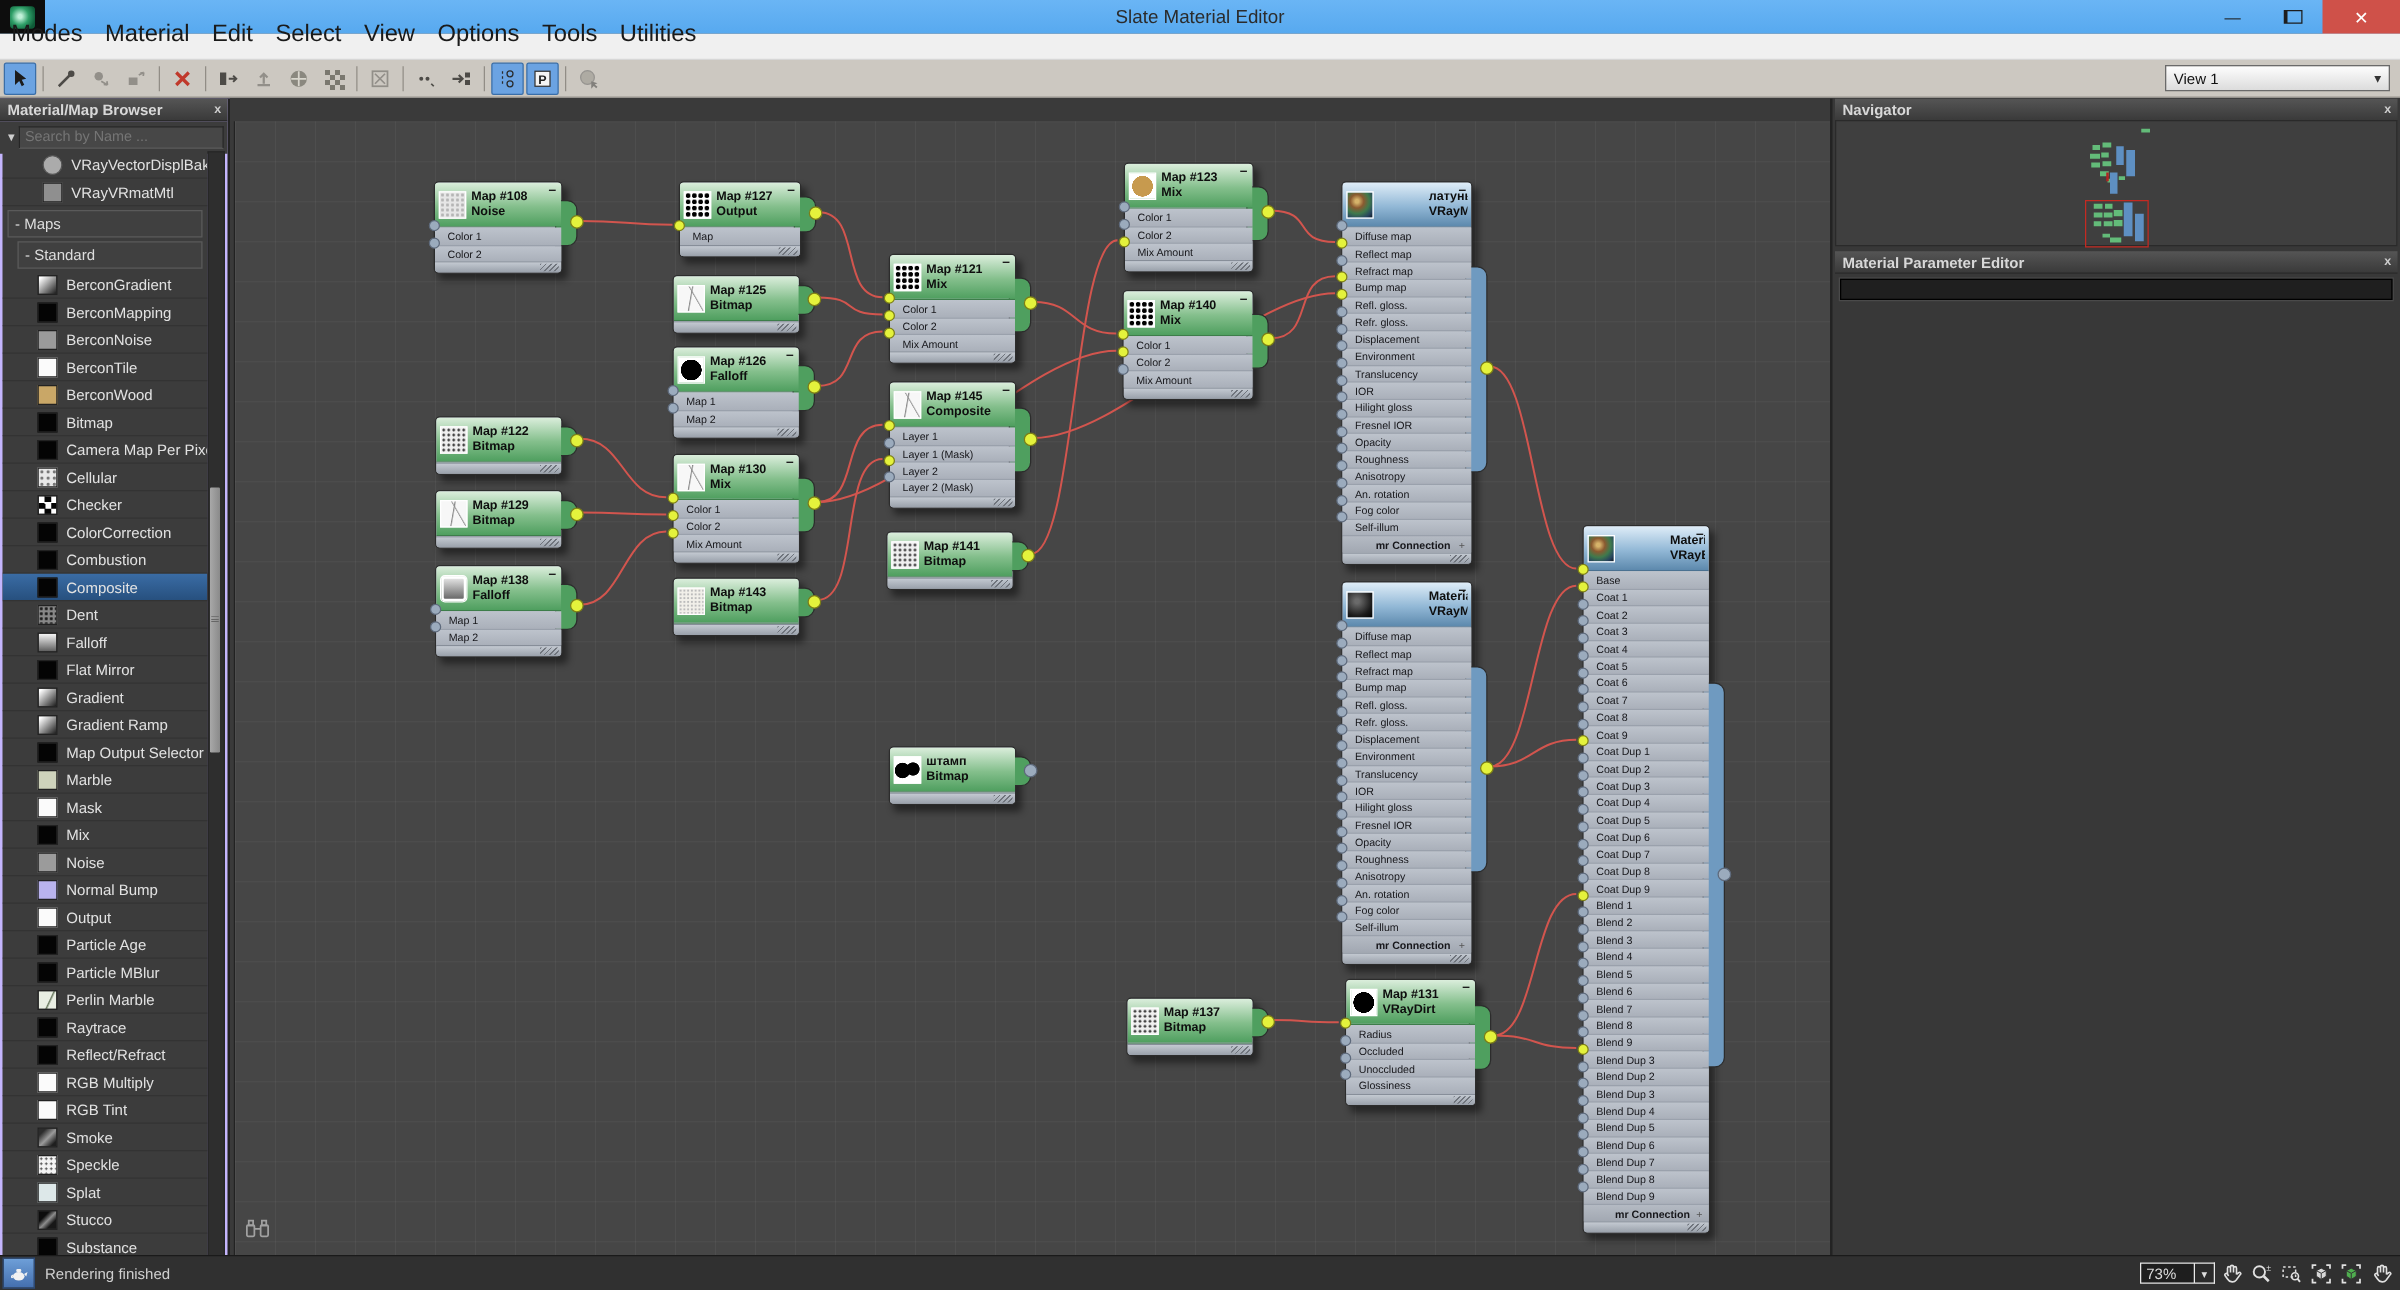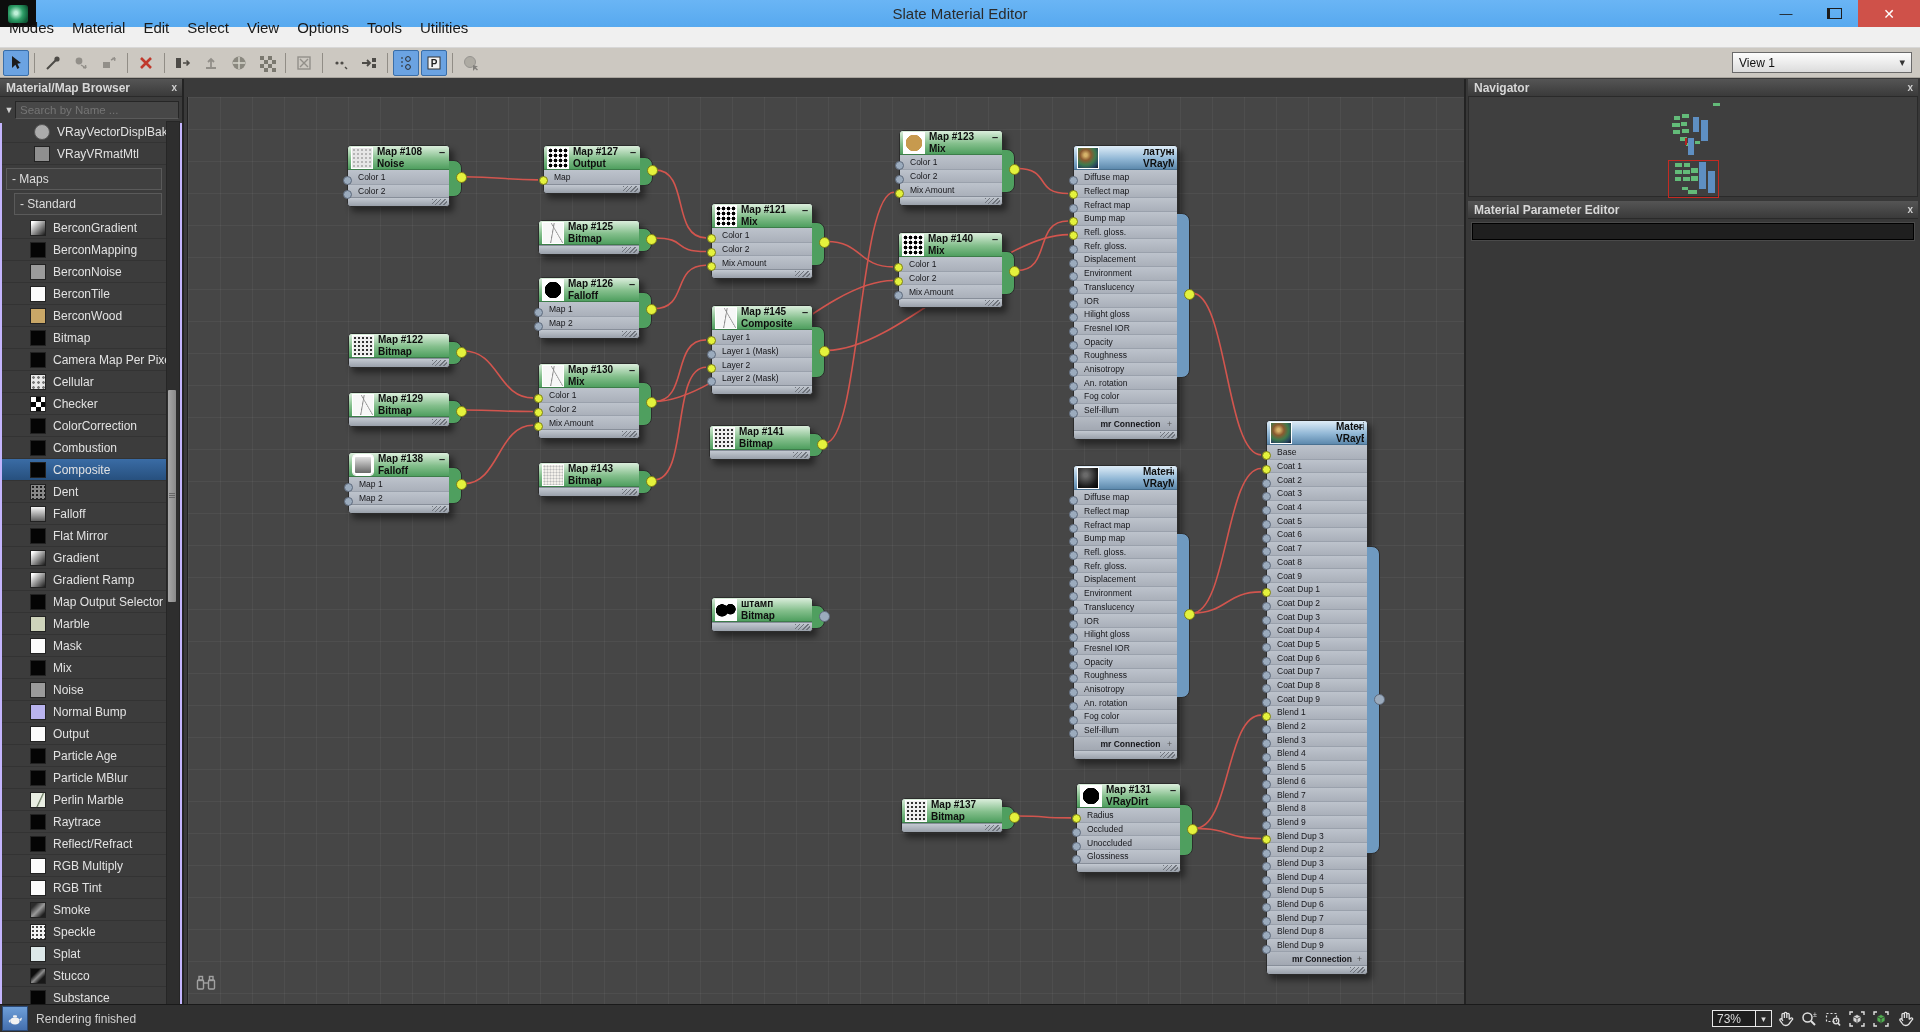--- a/index.html
+++ b/index.html
@@ -11,21 +11,21 @@
   #app-logo{width:36px;height:27px;background:#0d0d0d;display:flex;align-items:center;justify-content:center;flex:none;}
   #app-logo .swirl{width:20px;height:18px;background:radial-gradient(circle at 40% 45%,#bff0d8 10%,#2e9e67 45%,#0f5c38 80%);border-radius:3px;}
   #win-title{position:absolute;left:0;right:0;text-align:center;font-size:15px;color:#2b2b2b;pointer-events:none;}
   #win-btns{position:absolute;right:0;top:0;height:27px;display:flex;}
   .wbtn{width:48px;height:27px;display:flex;align-items:center;justify-content:center;color:#1d1d1d;font-size:13px;}
   .wbtn.close{width:62px;background:#cf5149;color:#fff;font-size:14px;}
   .maxglyph{width:11px;height:9px;border:1.5px solid #1d1d1d;border-left-width:3px;}
 
   
   #menubar{position:absolute;left:0;top:27px;width:1920px;height:20px;background:#f0f0f0;display:flex;align-items:center;border-bottom:1px solid #d7d7d7;}
-  .menu-item{font-size:15px;color:#1a1a1a;padding:0 9px;height:38px;line-height:20px;}
+  .menu-item{font-size:19px;color:#1a1a1a;padding:0 9px;height:38px;line-height:20px;}
 
   
   #toolbar{position:absolute;left:0;top:48px;width:1920px;height:30px;background:#ccc8c1;display:flex;align-items:center;padding-left:2px;box-sizing:border-box;border-bottom:1px solid #a9a59e;}
   .tbtn{width:24px;height:24px;margin:0 1px;display:flex;align-items:center;justify-content:center;border:1px solid transparent;border-radius:2px;}
   .tbtn.selected{background:#6ba3e2;border-color:#3a6ea8;}
   .tbtn.disabled{opacity:.45;}
   .tsep{width:1px;height:20px;background:#918d86;margin:0 4px;}
   #view-selector{position:absolute;right:8px;top:4px;width:180px;height:21px;background:linear-gradient(180deg,#fdfdfd,#dcdcdc);border:1px solid #6a6a6a;display:flex;align-items:center;font-size:12px;color:#111;padding-left:6px;box-sizing:border-box;}
   #view-selector .chev{position:absolute;right:6px;color:#333;font-size:11px;}
 
@@ -74,21 +74,21 @@
     background-image:linear-gradient(rgba(255,255,255,.045) 1px,transparent 1px),linear-gradient(90deg,rgba(255,255,255,.045) 1px,transparent 1px);
     background-size:32px 32px;border-left:1px solid #222;}
   #wires{position:absolute;left:0;top:0;z-index:1;}
   #binoculars{position:absolute;left:8px;bottom:14px;z-index:2;opacity:.8;}
 
   
   .node{position:absolute;z-index:2;border:1px solid #2c2c2c;border-radius:4px;background:#b3b9c2;box-shadow:4px 5px 6px rgba(0,0,0,.45);}
   .out-tab{position:absolute;width:16px;border:1px solid #2c2c2c;border-radius:0 8px 8px 0;z-index:0;}
   .node.map .out-tab{background:#4f9f5f;}
   .node.material .out-tab{background:#6f9ac0;}
-  .hd{position:relative;z-index:2;height:24px;border-radius:3px 3px 0 0;display:flex;align-items:center;padding:0 3px;box-sizing:border-box;}
+  .hd{position:relative;z-index:2;height:36px;border-radius:3px 3px 0 0;display:flex;align-items:center;padding:0 3px;box-sizing:border-box;}
   .node.map .hd{background:linear-gradient(180deg,#dbeedc 0%,#84bf8c 55%,#4f9f5f 100%);border-bottom:1px solid #3d7d4a;}
   .node.material .hd{background:linear-gradient(180deg,#dfedf8 0%,#92b8d6 55%,#5d89ad 100%);border-bottom:1px solid #4a7191;gap:40px;}
   .thumb{width:22px;height:22px;border:1px solid #fff;margin-right:4px;flex:none;box-sizing:border-box;}
   .tt{font-size:10px;font-weight:bold;color:#0e0e0e;line-height:11.5px;white-space:nowrap;overflow:hidden;}
   .min{position:absolute;top:0px;right:4px;font-size:11px;font-weight:bold;color:#1c1c1c;}
   .rows{position:relative;z-index:2;}
   .nrow{display:flex;align-items:center;font-size:8.5px;color:#16161a;border-top:1px solid #9aa1ac;padding-left:10px;background:linear-gradient(180deg,#bdc3cc,#aab0ba);box-sizing:border-box;white-space:nowrap;overflow:hidden;}
   .nrow:first-child{border-top:none;}
   .nrow.mr{justify-content:center;font-weight:bold;background:linear-gradient(180deg,#b4bac3,#a2a8b2);position:relative;}
   .nrow.mr .plus{position:absolute;right:5px;font-weight:normal;color:#555;}

